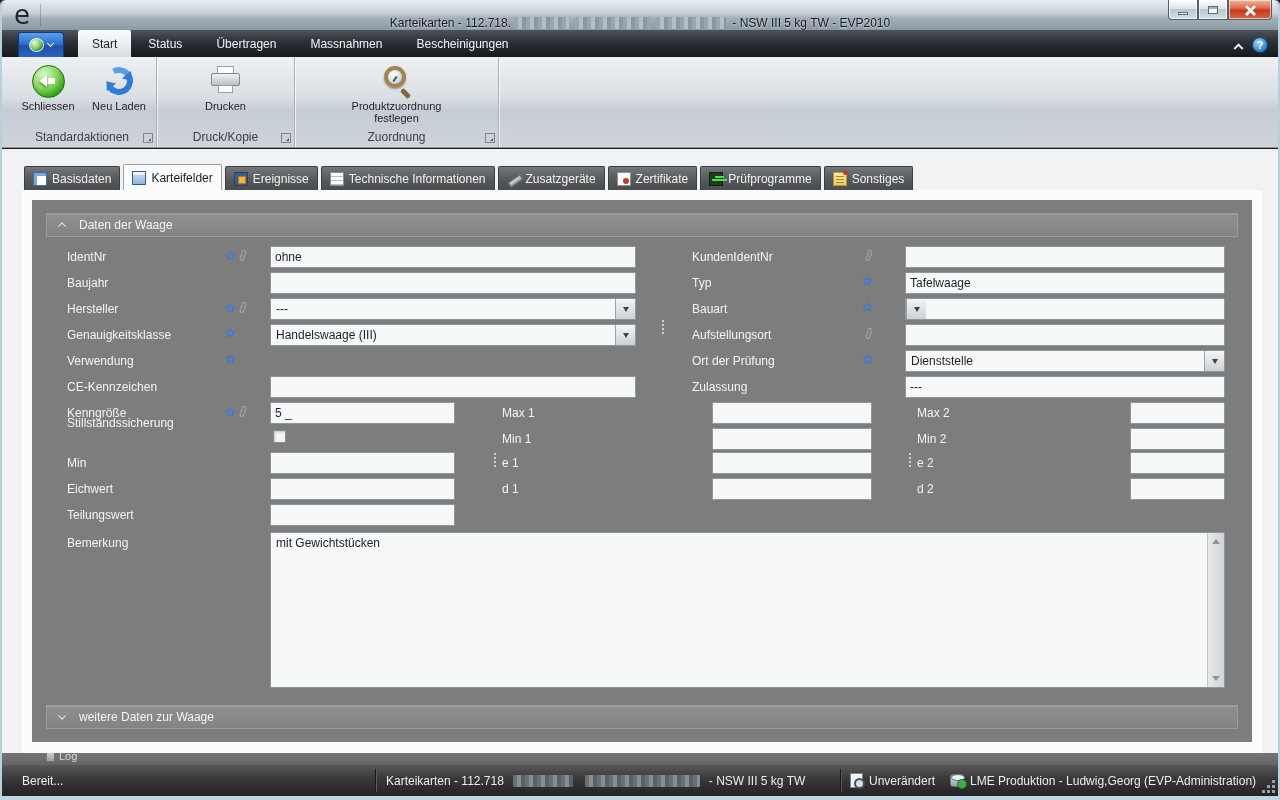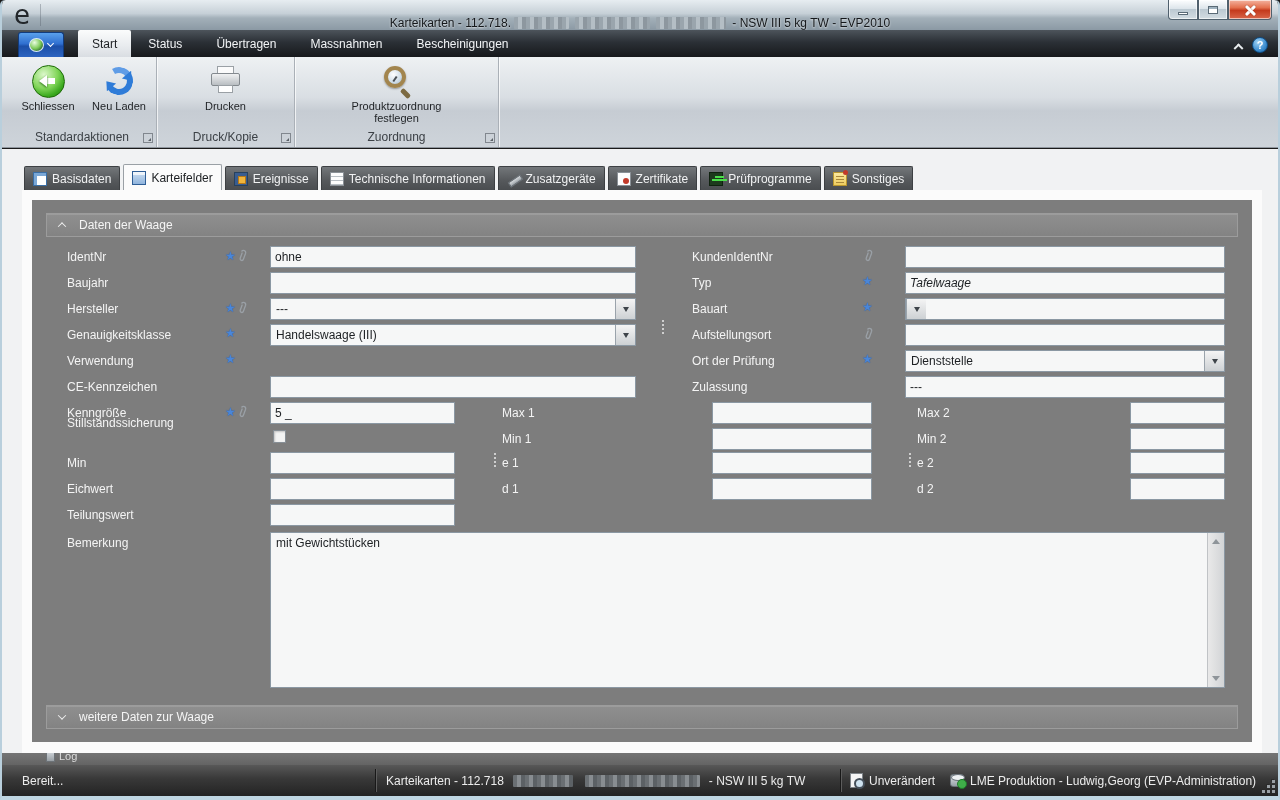--- a/index.html
+++ b/index.html
@@ -443,21 +443,21 @@
           <svg class="clip-svg" width="11" height="14" viewBox="0 0 11 14">
               <path d="M3.5 2.5 C5 0.5 8.5 1.5 7.5 4.5 L5.5 10 C4.7 12.5 1.5 11.5 2.3 9 L4.3 3.5" stroke="#9aa0a6" fill="none" stroke-width="1.3"></path>
             </svg>
         </span>
         <input class="fin c-r-in" style="top: 46px;" value="">
 
         <span class="flabel c-r-label" style="top:76px">Typ</span>
         <span class="ficons" style="left:830px;top:75px">
             <span class="star-ic"></span>
           </span>
-        <input class="fin c-r-in" style="top: 72px; font-style: italic;" value="Tafelwaage">
+        <input class="fin c-r-in" style="top: 72px;" value="Tafelwaage">
 
         <span class="flabel c-r-label" style="top:102px">Bauart</span>
         <span class="ficons" style="left:830px;top:101px">
             <span class="star-ic"></span>
           </span>
         <div class="combo c-r-in" style="top:98px">
           <span class="cbtn">
               <i class="tri-down"></i>
             </span>
         </div>

